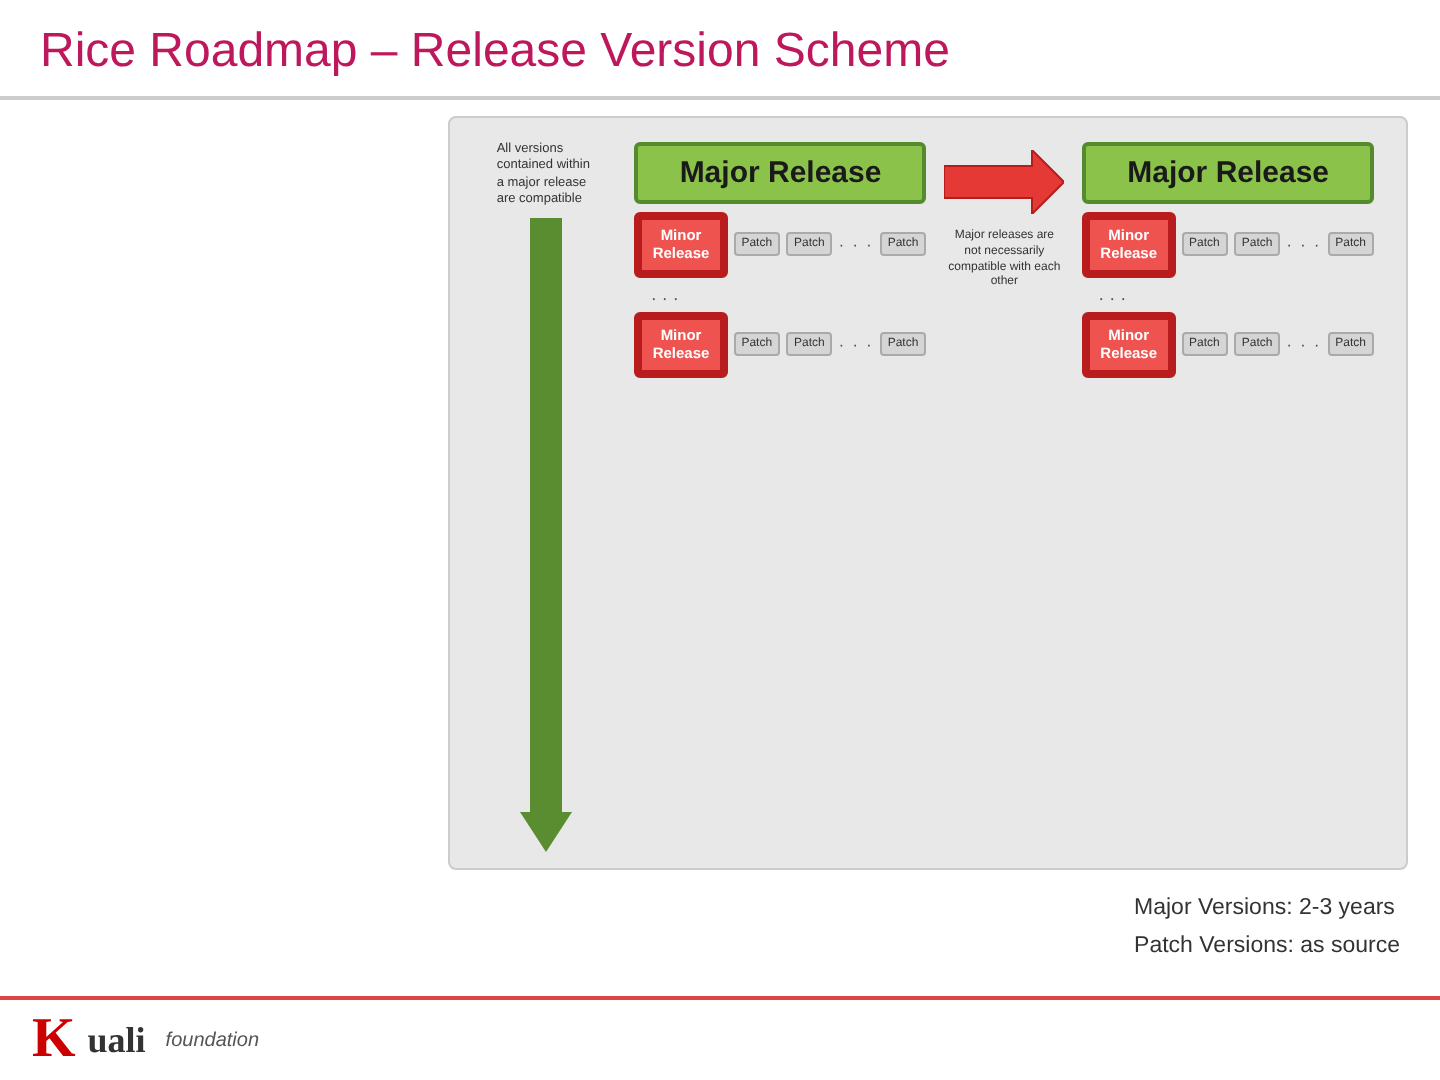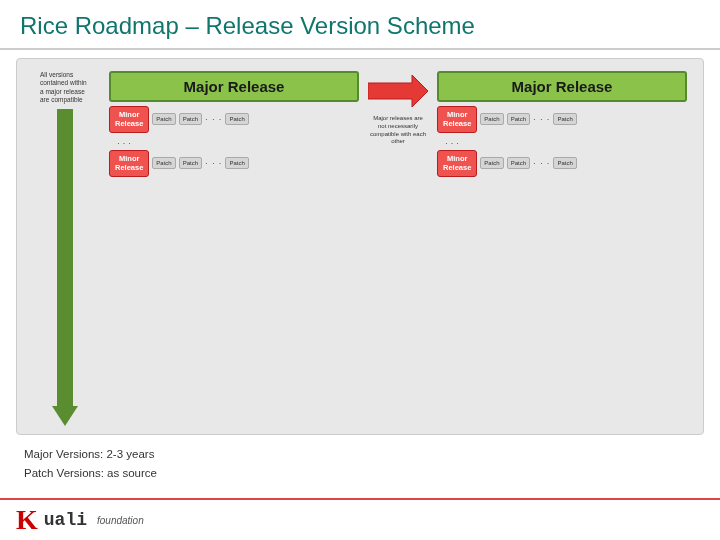--- a/index.html
+++ b/index.html
@@ -20,28 +20,29 @@
     }
 
     .slide-header {
       padding: 12px 20px 8px 20px;
       border-bottom: 2px solid #ccc;
     }
 
     .slide-title {
       font-size: 24px;
       font-weight: normal;
-      color: #0f766e;
+      color: #be185d;
     }
 
     .slide-content {
       flex: 1;
       display: flex;
       flex-direction: column;
       padding: 8px 16px;
+      align-items: flex-end;
     }
 
     .diagram-area {
       flex: 1;
       background: #e8e8e8;
       border: 1px solid #ccc;
       border-radius: 4px;
       position: relative;
       display: flex;
       align-items: center;
@@ -77,21 +78,21 @@
       font-weight: bold;
       color: #c00;
       font-family: Georgia, serif;
       line-height: 1;
     }
 
     .logo-uali {
       font-size: 18px;
       font-weight: bold;
       color: #333;
-      font-family: Liberation Mono, monospace;
+      font-family: Liberation Serif, serif;
       line-height: 1;
     }
 
     .footer-tagline {
       font-size: 8px;
       color: #555;
       margin-left: 2px;
     }
 
     .footer-foundation {
@@ -189,21 +190,21 @@
       display: flex;
       flex-direction: row;
       align-items: center;
       margin-bottom: 3px;
       gap: 3px;
       flex-wrap: nowrap;
     }
 
     .minor-box {
       background: #ef5350;
-      border: 1px solid #b91c1c;
+      border: 4px solid #b91c1c;
       border-radius: 3px;
       font-size: 7.5px;
       font-weight: bold;
       color: #fff;
       text-align: center;
       padding: 3px 5px;
       min-width: 34px;
       line-height: 1.25;
       flex-shrink: 0;
     }

